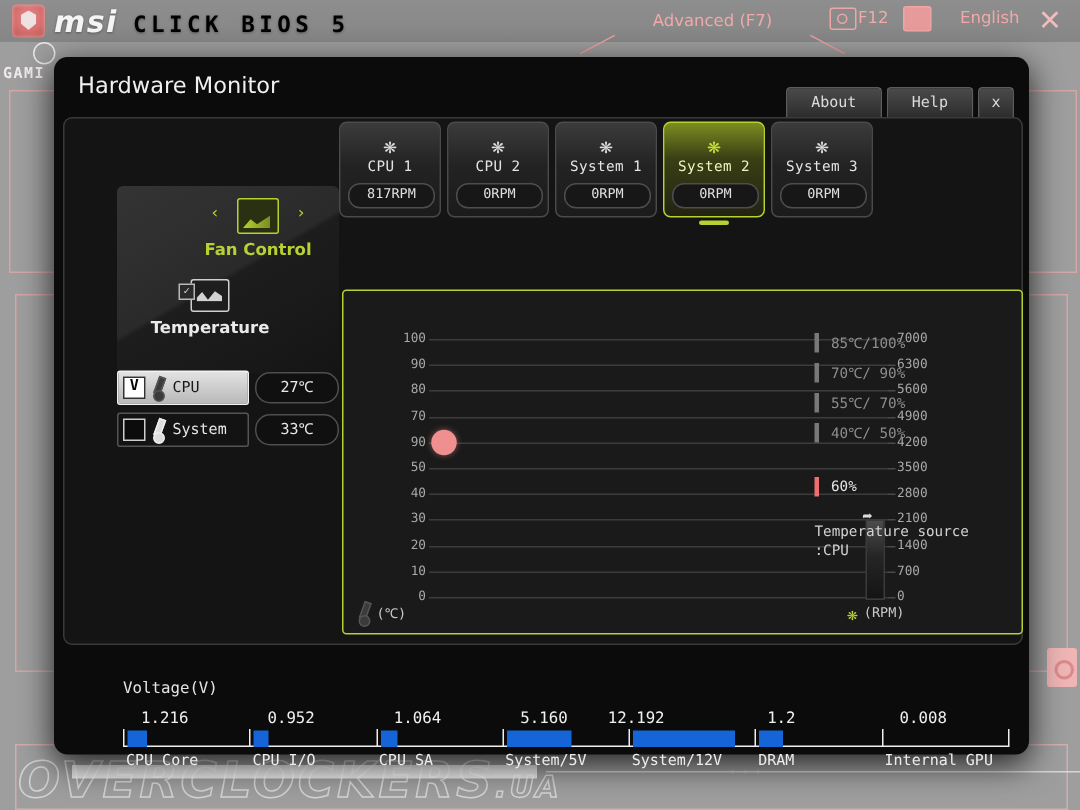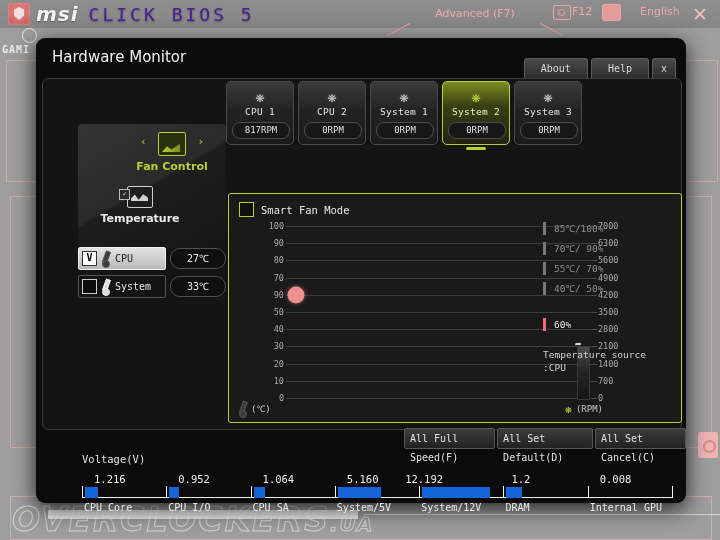--- a/index.html
+++ b/index.html
@@ -29,22 +29,22 @@
     opacity:.85;
   }
   .bg-brand {
     position:absolute; left:36px; top:2px;
     color:#f5f5f5; font-weight:bold; font-style:italic;
     font-size:20px; letter-spacing:1px;
     font-family:"DejaVu Sans","Liberation Sans",sans-serif;
     text-shadow:0 1px 2px rgba(0,0,0,.35);
   }
   .bg-brand .sub{
-    font-style:normal; font-weight:normal; font-size:18px;
-    letter-spacing:3px; margin-left:10px; color:#4c1d95;
+    font-style:normal; font-weight:bold; font-size:15px;
+    letter-spacing:3px; margin-left:10px; color:#000000;
     font-family:"DejaVu Sans Mono","Liberation Mono",monospace;
   }
   .bg-adv {
     position:absolute; left:410px; top:4px; width:130px; height:20px;
     color:#f0a9a9; font-size:11px; text-align:center; line-height:20px;
     font-family:"DejaVu Sans","Liberation Sans",sans-serif;
   }
   .bg-adv::before,.bg-adv::after{
     content:""; position:absolute; bottom:0; width:26px; height:1px; background:#eba0a0;
   }
@@ -456,24 +456,20 @@
       <div class="temprow-left">
         <div class="chk"></div>
         <div class="thermo"></div>
         <div class="temprow-name">System</div>
       </div>
       <div class="temprow-val">33℃</div>
     </div>
   </div>
 
   <div class="graph">
-    <div class="smart-row">
-      <div class="smart-chk"></div>
-      <div class="smart-label">Smart Fan Mode</div>
-    </div>
 
     <div class="plot" id="plot">
           <div class="gridline" style="top: 0px;"></div>
           <div class="ytick" style="top: 0px;">100</div>
           <div class="rtick" style="top: 0px;">7000<div class="rtick-dash"></div></div>
           <div class="gridline" style="top: 17px;"></div>
           <div class="ytick" style="top: 17px;">90</div>
           <div class="rtick" style="top: 17px;">6300<div class="rtick-dash"></div></div>
           <div class="gridline" style="top: 34px;"></div>
           <div class="ytick" style="top: 34px;">80</div>
@@ -538,25 +534,20 @@
         <div class="leg-bar cur"></div>
         <div class="leg-txt cur">60%</div>
       </div>
       <div class="leg-src">
         <div>Temperature source</div>
         <div>:CPU</div>
       </div>
     </div>
   </div>
 
-  <div class="actions">
-    <div class="act-btn">All Full Speed(F)</div>
-    <div class="act-btn">All Set Default(D)</div>
-    <div class="act-btn">All Set Cancel(C)</div>
-  </div>
 
   <div class="voltage" id="voltage">
     <div class="volt-title">Voltage(V)</div>
     <div class="volt-axis"></div>
   <div class="volt-tick" style="left: 40px;"></div>
         <div class="volt-bar" style="left: 43px; width: 12.6514px;"></div>
         <div class="volt-name" style="left: 42px;">CPU Core</div>
         <div class="volt-val" style="left: 52px;">1.216</div>
         <div class="volt-tick" style="left: 124.286px;"></div>
         <div class="volt-bar" style="left: 127.286px; width: 9.84px;"></div>

